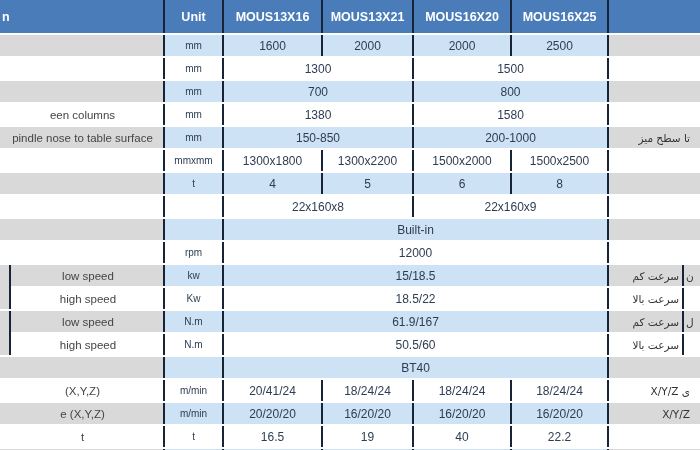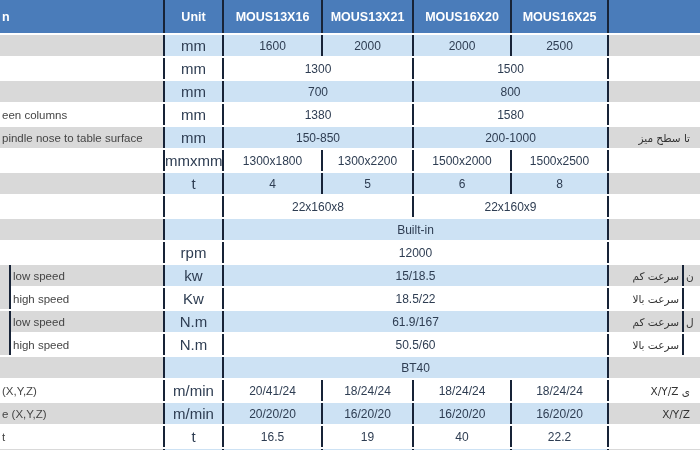--- a/index.html
+++ b/index.html
@@ -6,22 +6,22 @@
   .stage{position:relative;width:700px;height:450px;overflow:hidden;background:#ffffff;
          font-family:"Liberation Sans",sans-serif;}
   table.spec{border-collapse:collapse;table-layout:fixed;width:700px;}
   th,td{padding:0;margin:0;overflow:hidden;white-space:nowrap;vertical-align:middle;}
   thead th{height:33px;background:#4a7cba;color:#ffffff;font-weight:bold;font-size:12.5px;
            border-right:2px solid #172337;border-bottom:2px solid #ffffff;text-align:center;}
   thead th.hl{text-align:left;padding-left:2px;}
   thead th.hf{border-right:none;}
   tbody td{height:21px;font-size:12px;color:#2e3d52;text-align:center;
            border-right:2px solid #172337;border-bottom:2px solid #ffffff;}
-  td.lbl,td.lsub{text-align:left;padding-left:2px;font-size:11.5px;color:#454545;}
-  td.unit{font-size:15px;}
+  td.lbl,td.lsub{text-align:center;padding-left:2px;font-size:11.5px;color:#454545;}
+  td.unit{font-size:10px;}
   td.fa2,td.fasub,td.fedge{font-size:10.5px;color:#333333;font-family:"DejaVu Sans",sans-serif;}
   td.fa2{text-align:right;padding-right:10px;border-right:none;}
   td.fasub{text-align:right;padding-right:3px;}
   td.fedge{text-align:left;padding-left:2px;border-right:none;}
   td.lstrip{background:#d9d9d9;}
   
   tr.alt td.val, tr.alt td.unit{background:#cde2f4;}
   tr.plain td.val, tr.plain td.unit{background:#ffffff;}
   tr.alt td.lbl, tr.alt td.lsub, tr.alt td.fa2, tr.alt td.fasub, tr.alt td.fedge{background:#d9d9d9;}
   tr.plain td.lbl, tr.plain td.lsub, tr.plain td.fa2, tr.plain td.fasub, tr.plain td.fedge{background:#ffffff;}

